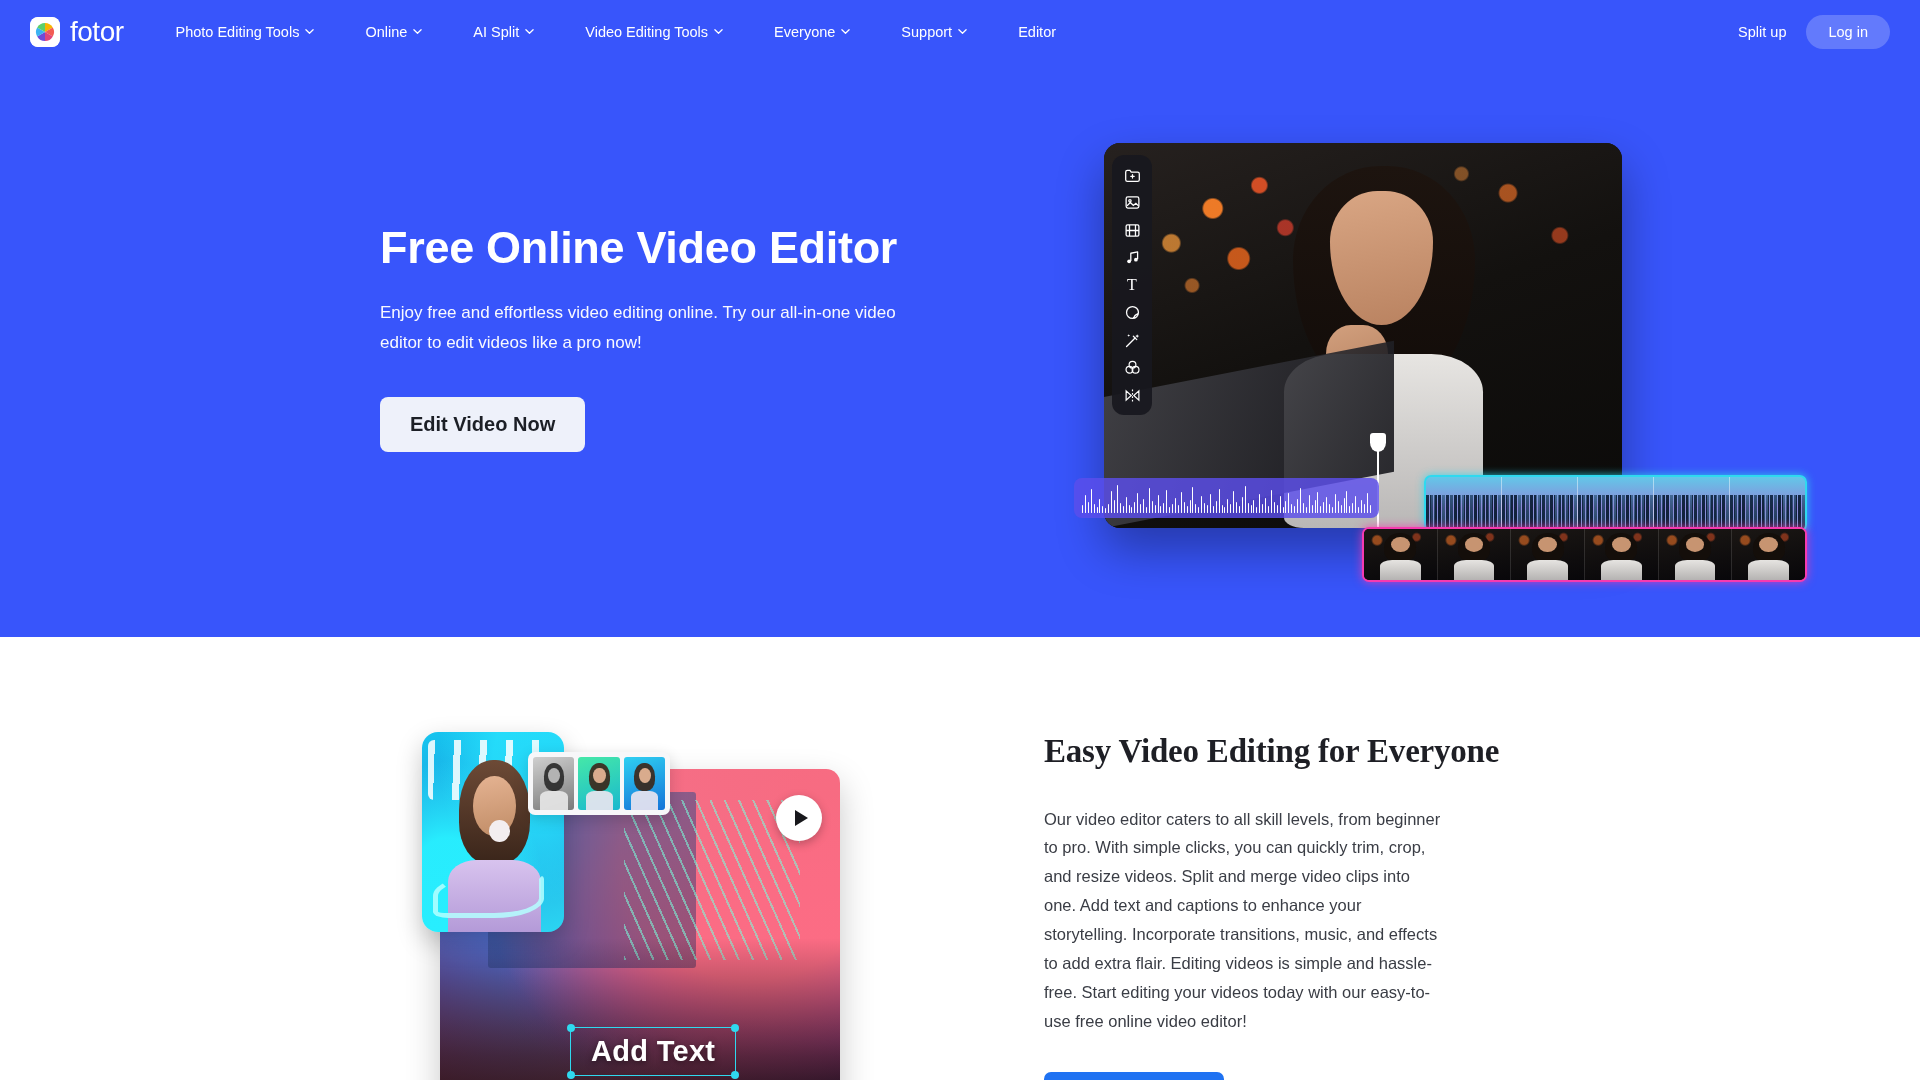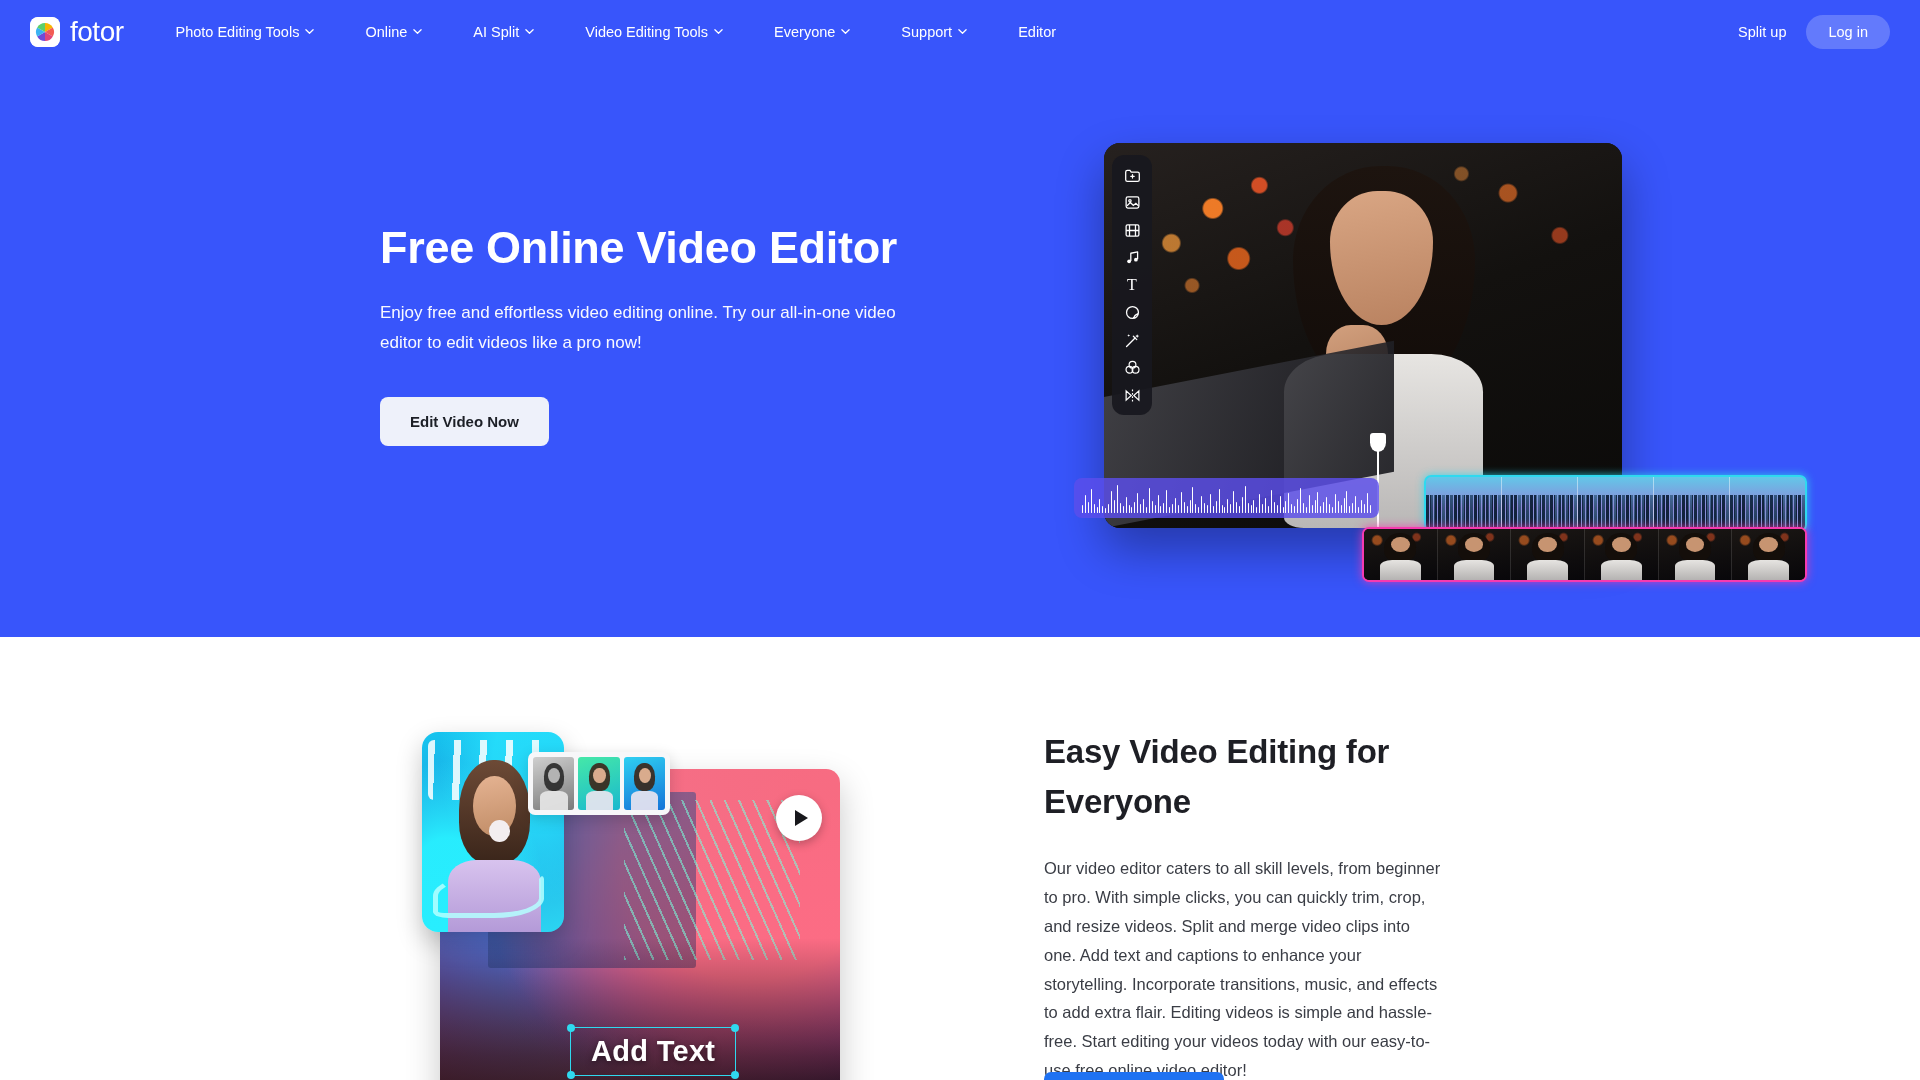--- a/index.html
+++ b/index.html
@@ -72,21 +72,21 @@
     color: #ffffff; font-size: 45px; font-weight: 700;
     letter-spacing: -0.3px; line-height: 1.15;
   }
   .hero-sub {
     color: #ffffff; font-size: 17px; line-height: 1.75;
     margin-top: 24px; width: 535px; opacity: .97;
   }
   .hero-cta {
     margin-top: 40px;
     background: #eef1fa; color: #1c1f26;
-    font-size: 15px; font-weight: 700;
+    font-size: 20px; font-weight: 700;
     border: none; border-radius: 8px;
     padding: 16px 30px; cursor: pointer;
     font-family: inherit;
   }
 
   
   .editor {
     position: absolute; left: 1104px; top: 143px;
     width: 518px; height: 385px;
     border-radius: 16px;
@@ -374,21 +374,21 @@
     background: rgba(236,230,240,.9); border-radius: 30% 30% 0 0;
   }
   .thumb.gray { background: linear-gradient(160deg,#cfcfcf,#7a7a7a); filter: grayscale(1); }
   .thumb.green { background: linear-gradient(160deg,#45e8a8,#19b8cf); }
   .thumb.blue { background: linear-gradient(160deg,#2fd0f2,#1573d8); }
 
   
   .sec2-copy { position: absolute; left: 1044px; top: 90px; width: 500px; }
   .sec2-title {
     color: #1e1f25; font-size: 33px; font-weight: 700;
-    line-height: 1.5; letter-spacing: -0.2px;
+    line-height: 1.5; letter-spacing: -0.2px; font-family: Liberation Serif, serif;
   }
   .sec2-body {
     color: #3a3d45; font-size: 16.5px; line-height: 1.75;
     margin-top: 28px; width: 402px;
   }
   .sec2-btn {
     position: absolute; left: 1044px; top: 1072px;
     width: 180px; height: 46px;
     background: #1f72f2; border: none; border-radius: 7px;
     cursor: pointer;

